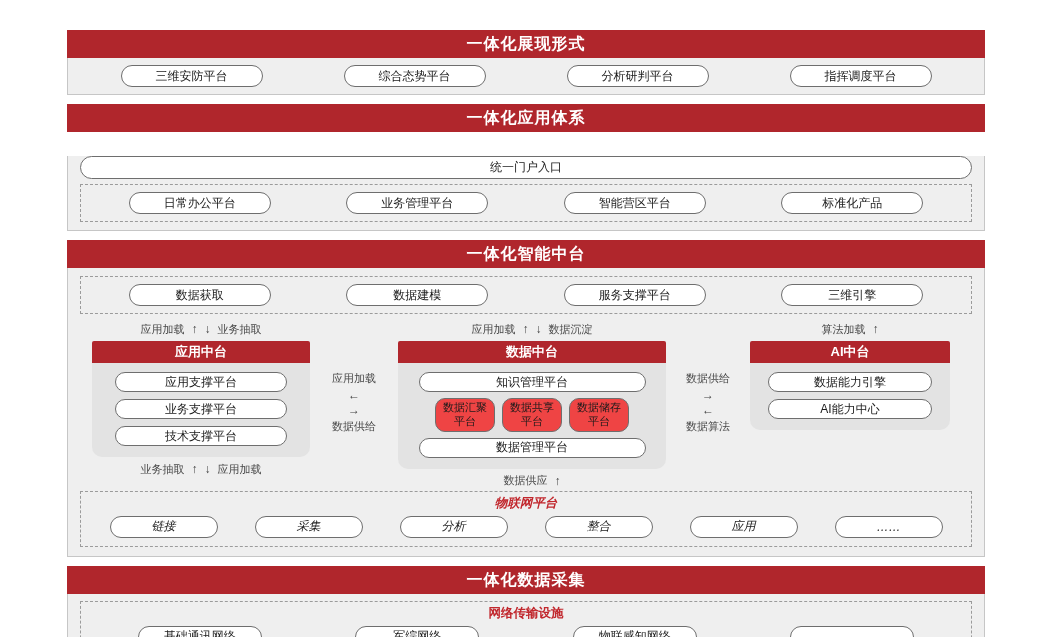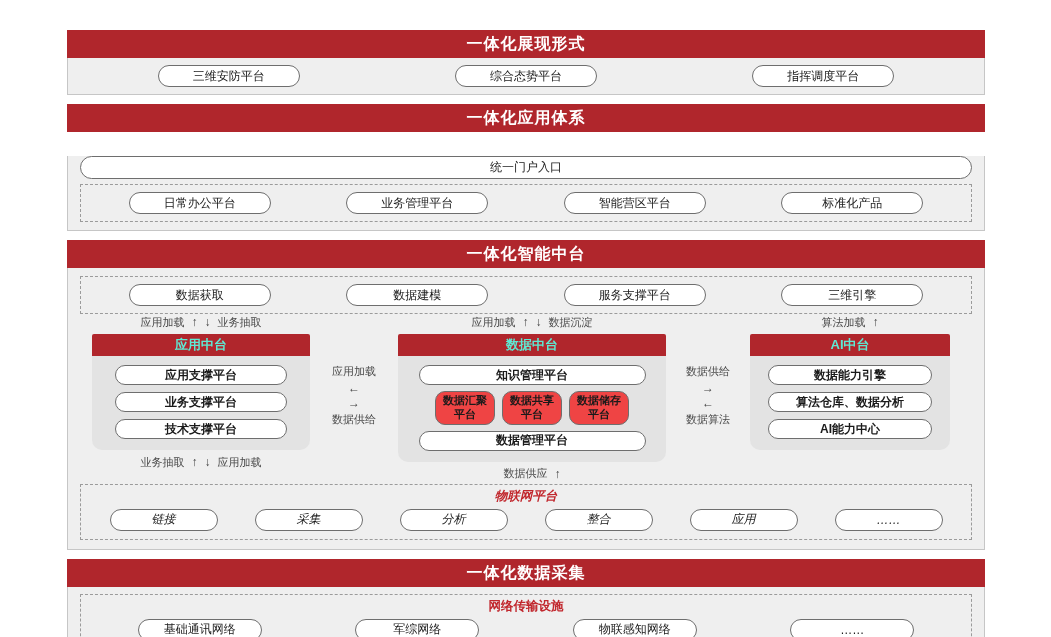--- a/index.html
+++ b/index.html
@@ -31,29 +31,29 @@
   
   .portal { margin:24px 12px 5px; background:#ffffff; border:1.5px solid #6e6e6e;
     border-radius:12px; height:23px; display:flex; align-items:center;
     justify-content:center; font-size:12px; }
   .sec2-body { padding-bottom:8px; }
   .sec2-body .dashed { margin:0 12px; }
 
   
   .sec3-body { padding:8px 12px 9px; }
   .mid { display:grid; grid-template-columns:218px 88px 268px 84px 200px;
-    padding-left:12px; align-items:start; }
+    padding-left:12px; margin-top:7px; align-items:start; }
   .mlabel { height:16px; display:flex; justify-content:center; align-items:center;
     gap:7px; font-size:11px; color:#4a4a4a; margin-bottom:4px; }
   .mlabel-b { margin:4px 0 0; }
   .arr { font-weight:bold; color:#3f3f3f; font-size:12px; line-height:1; }
   .mbox { background:#e3e3e3; border-radius:3px 3px 10px 10px; }
-  .mbox-hd { background:#b0262c; color:#5eead4; font-weight:bold; font-size:13px;
+  .mbox-hd { background:#b0262c; color:#ffffff; font-weight:bold; font-size:13px;
     height:22px; line-height:22px; text-align:center; border-radius:2px 2px 0 0; }
-  .mstack { display:flex; flex-direction:column; gap:7px; padding:9px 0 11px; align-items:center;font-weight:bold; }
+  .mstack { display:flex; flex-direction:column; gap:7px; padding:9px 0 11px; align-items:center; }
   .mpill { background:#ffffff; border:1.5px solid #6e6e6e; border-radius:999px;
     height:20px; display:flex; align-items:center; justify-content:center;
     font-size:12px; white-space:nowrap; }
   .app-col .mpill { width:172px; }
   .ai-col .mpill { width:164px; }
   .data-col .mpill { width:227px; }
   .sub3 { display:flex; gap:7px; justify-content:center; }
   .subpill { background:#ef4444; border:1.5px solid #6e6e6e; border-radius:10px;
     width:60px; padding:2px 0; font-size:11px; text-align:center; line-height:1.25; }
   .gapcol { display:flex; flex-direction:column; align-items:center; gap:3px;
@@ -75,20 +75,23 @@
     <div class="banner">
       <span>一体化展现形式</span>
     </div>
     <div class="sbody" style="padding:7px 12px;">
       <div class="prow w142">
         <div class="cell">
             <div class="pill">三维安防平台</div>
           </div>
         <div class="cell">
             <div class="pill">综合态势平台</div>
+          </div>
+        <div class="cell">
+            <div class="pill">分析研判平台</div>
           </div>
         <div class="cell">
             <div class="pill">指挥调度平台</div>
           </div>
       </div>
     </div>
   </section>
 
   <section>
     <div class="banner">
@@ -213,21 +216,20 @@
 
         <div class="ai-col">
           <div class="mlabel">
             <span>算法加载</span>
             <span class="arr">↑</span>
           </div>
           <div class="mbox">
             <div class="mbox-hd">AI中台</div>
             <div class="mstack">
               <div class="mpill">数据能力引擎</div>
-              <div class="mpill">算法仓库、数据分析</div>
               <div class="mpill">AI能力中心</div>
             </div>
           </div>
         </div>
       </div>
 
       <div class="dashed iot">
         <div class="red-title">物联网平台</div>
         <div class="prow w108">
           <div class="cell">

